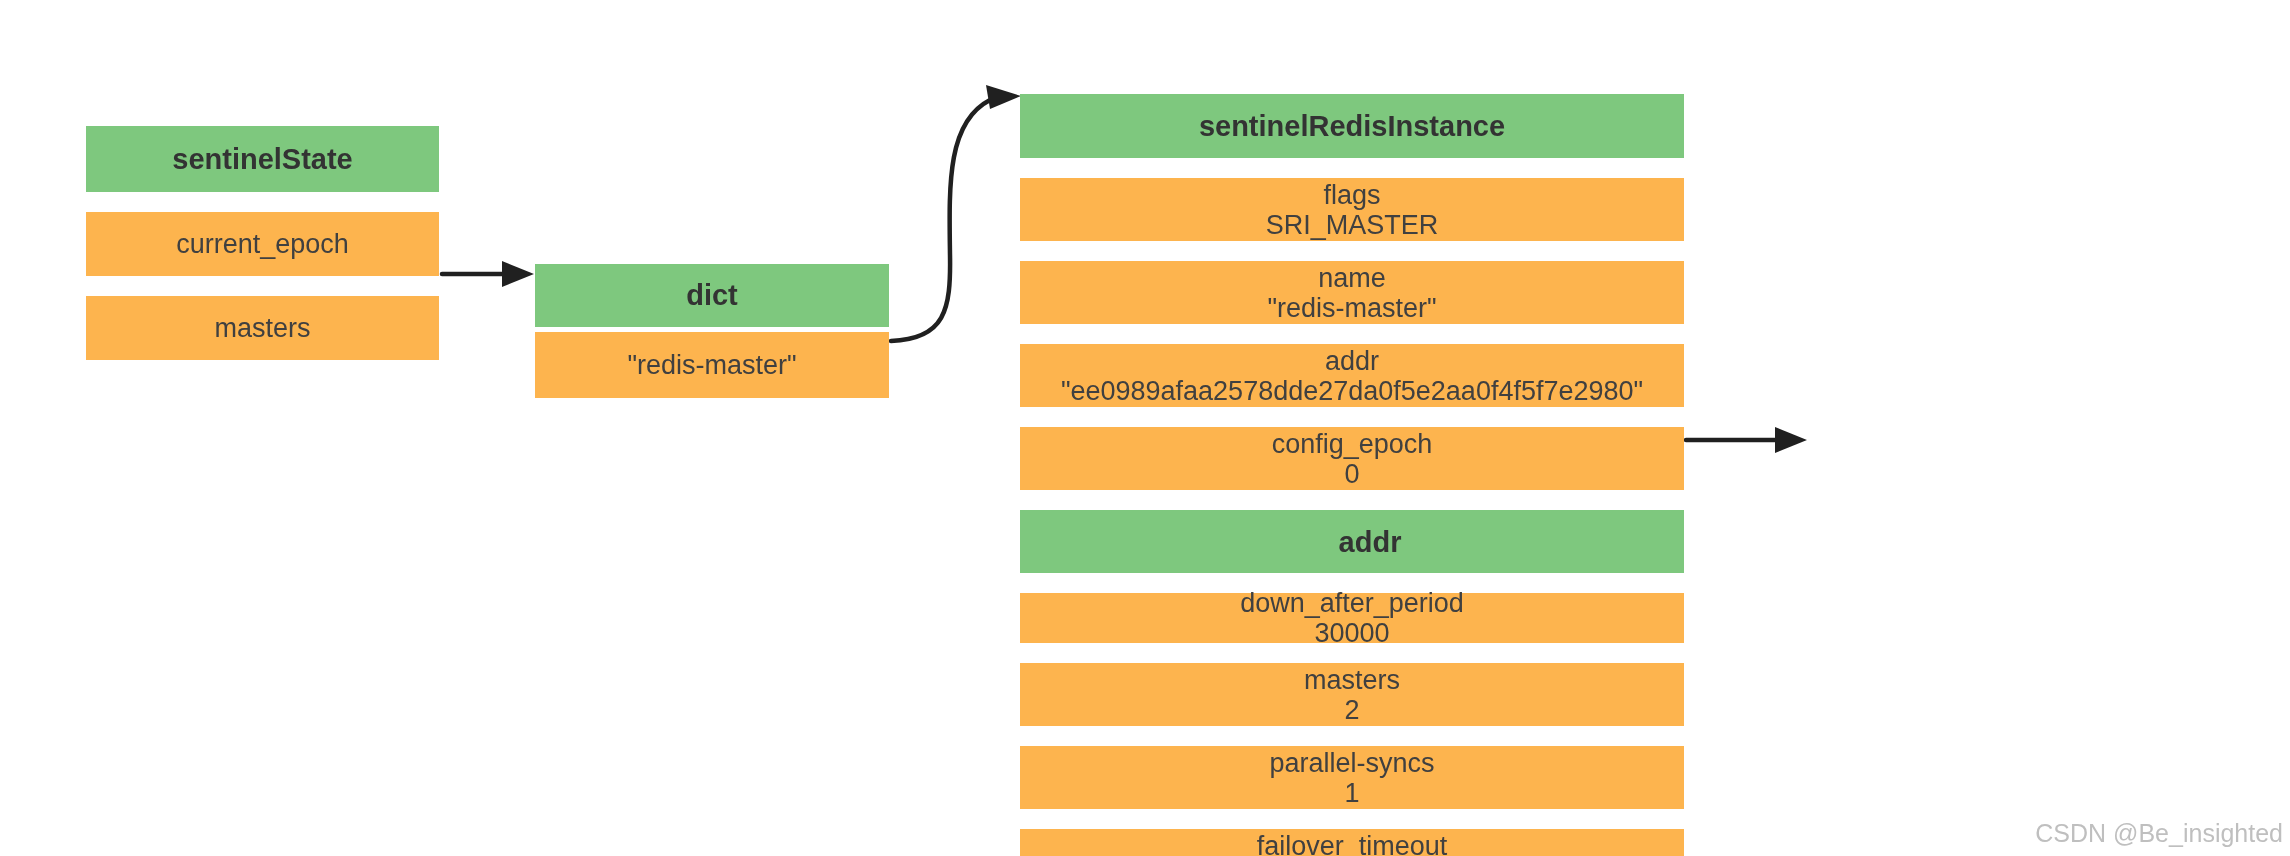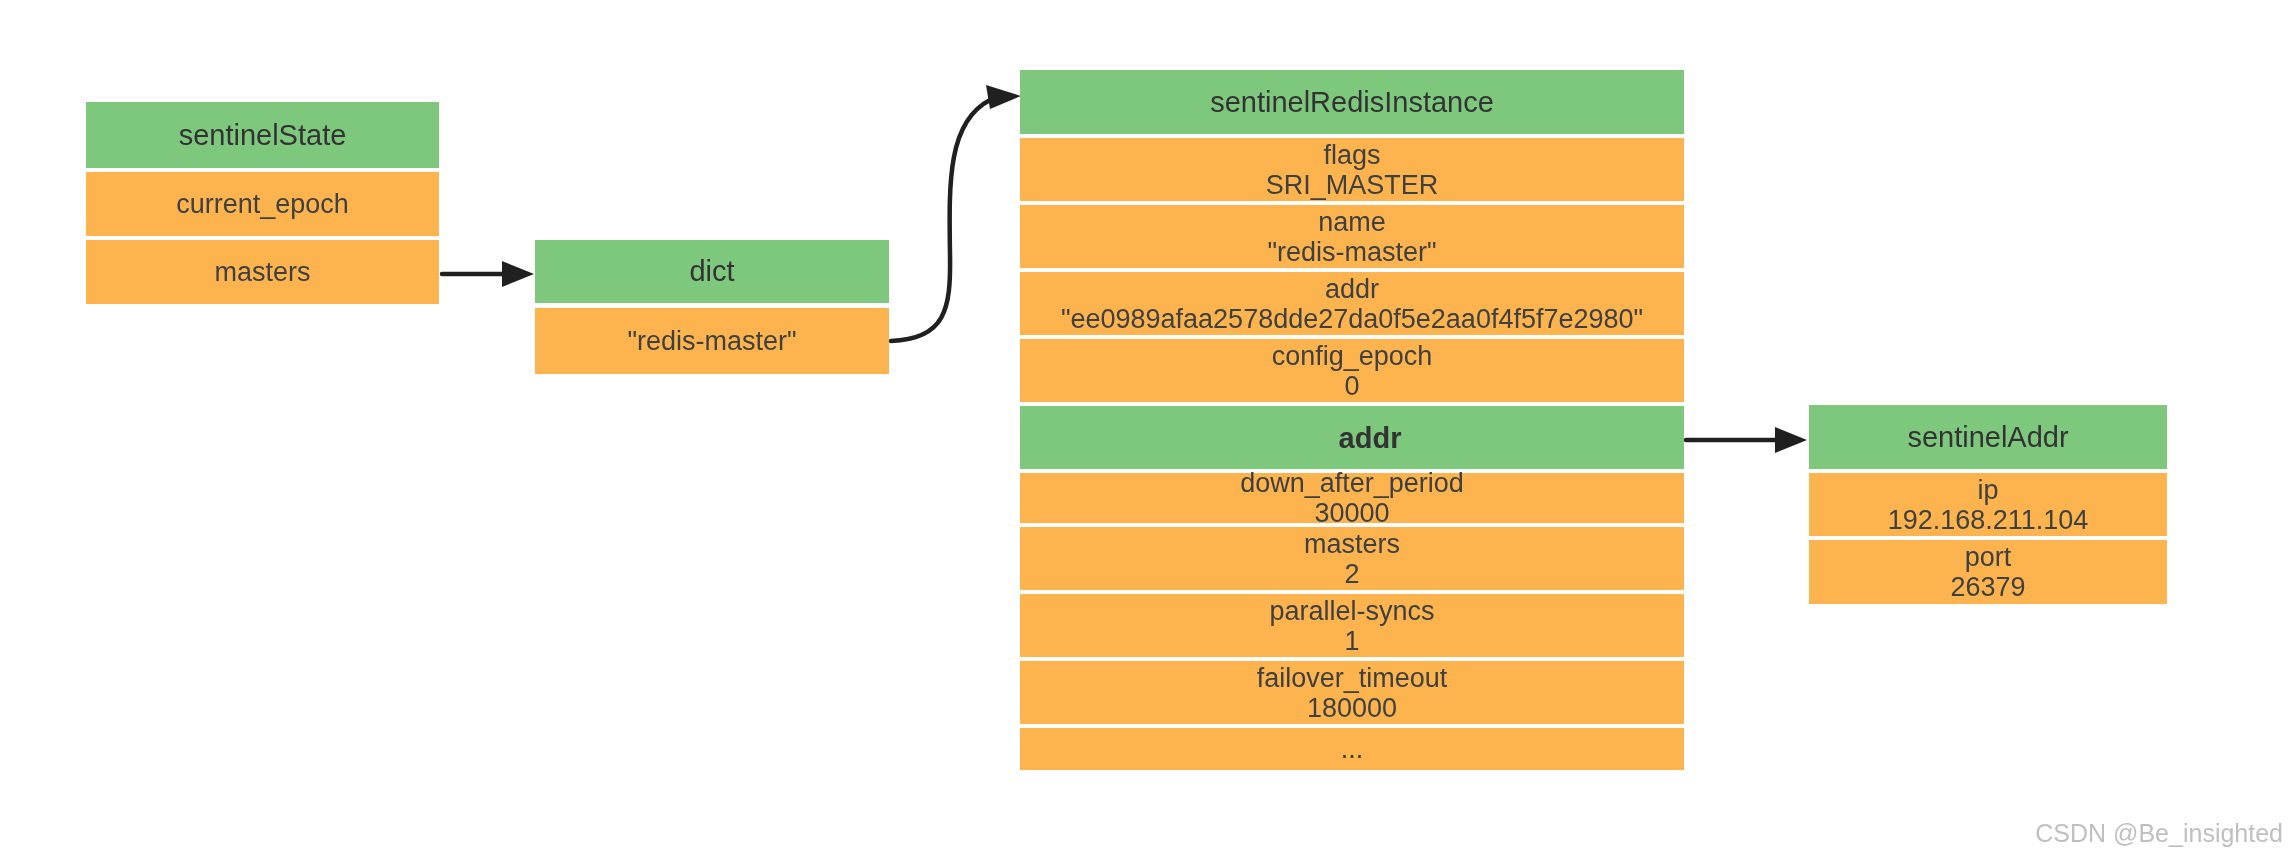--- a/index.html
+++ b/index.html
@@ -16,30 +16,30 @@
     position:relative;
     width:2290px;height:856px;
     background:var(--bg);
     font-family:"Liberation Sans","DejaVu Sans",sans-serif;
     overflow:hidden;
   }
   .node{position:absolute;}
   .hdr{
     background:var(--green);
     color:var(--title-text);
-    font-weight:normal;
+    font-weight:bold;
     font-size:29px;
-    display:flex;align-items:center;justify-content:center;
+    display:flex;align-items:center;justify-content:center;margin-top:24px;
   }
   .row{
     background:var(--orange);
     color:var(--row-text);
     font-size:27px;
     line-height:30px;
-    margin-top:4px;
+    margin-top:20px;
     display:flex;flex-direction:column;align-items:center;justify-content:center;
     text-align:center;
     white-space:nowrap;
   }
   .row.green{
     background:var(--green);
     color:var(--title-text);
     font-weight:bold;
     font-size:29px;
     padding-left:36px;
@@ -126,27 +126,16 @@
     </div>
     <div class="row" style="height:63px">
       <div>failover_timeout</div>
       <div>180000</div>
     </div>
     <div class="row" style="height:42px">
       <div>...</div>
     </div>
   </div>
 
-  <div class="node" style="left:1809px;top:405px;width:358px">
-    <div class="hdr" style="height:64px">sentinelAddr</div>
-    <div class="row" style="height:63px">
-      <div>ip</div>
-      <div>192.168.211.104</div>
-    </div>
-    <div class="row" style="height:64px">
-      <div>port</div>
-      <div>26379</div>
-    </div>
-  </div>
 
   <div class="watermark">CSDN @Be_insighted</div>
 
 </div>
 
 </body></html>

